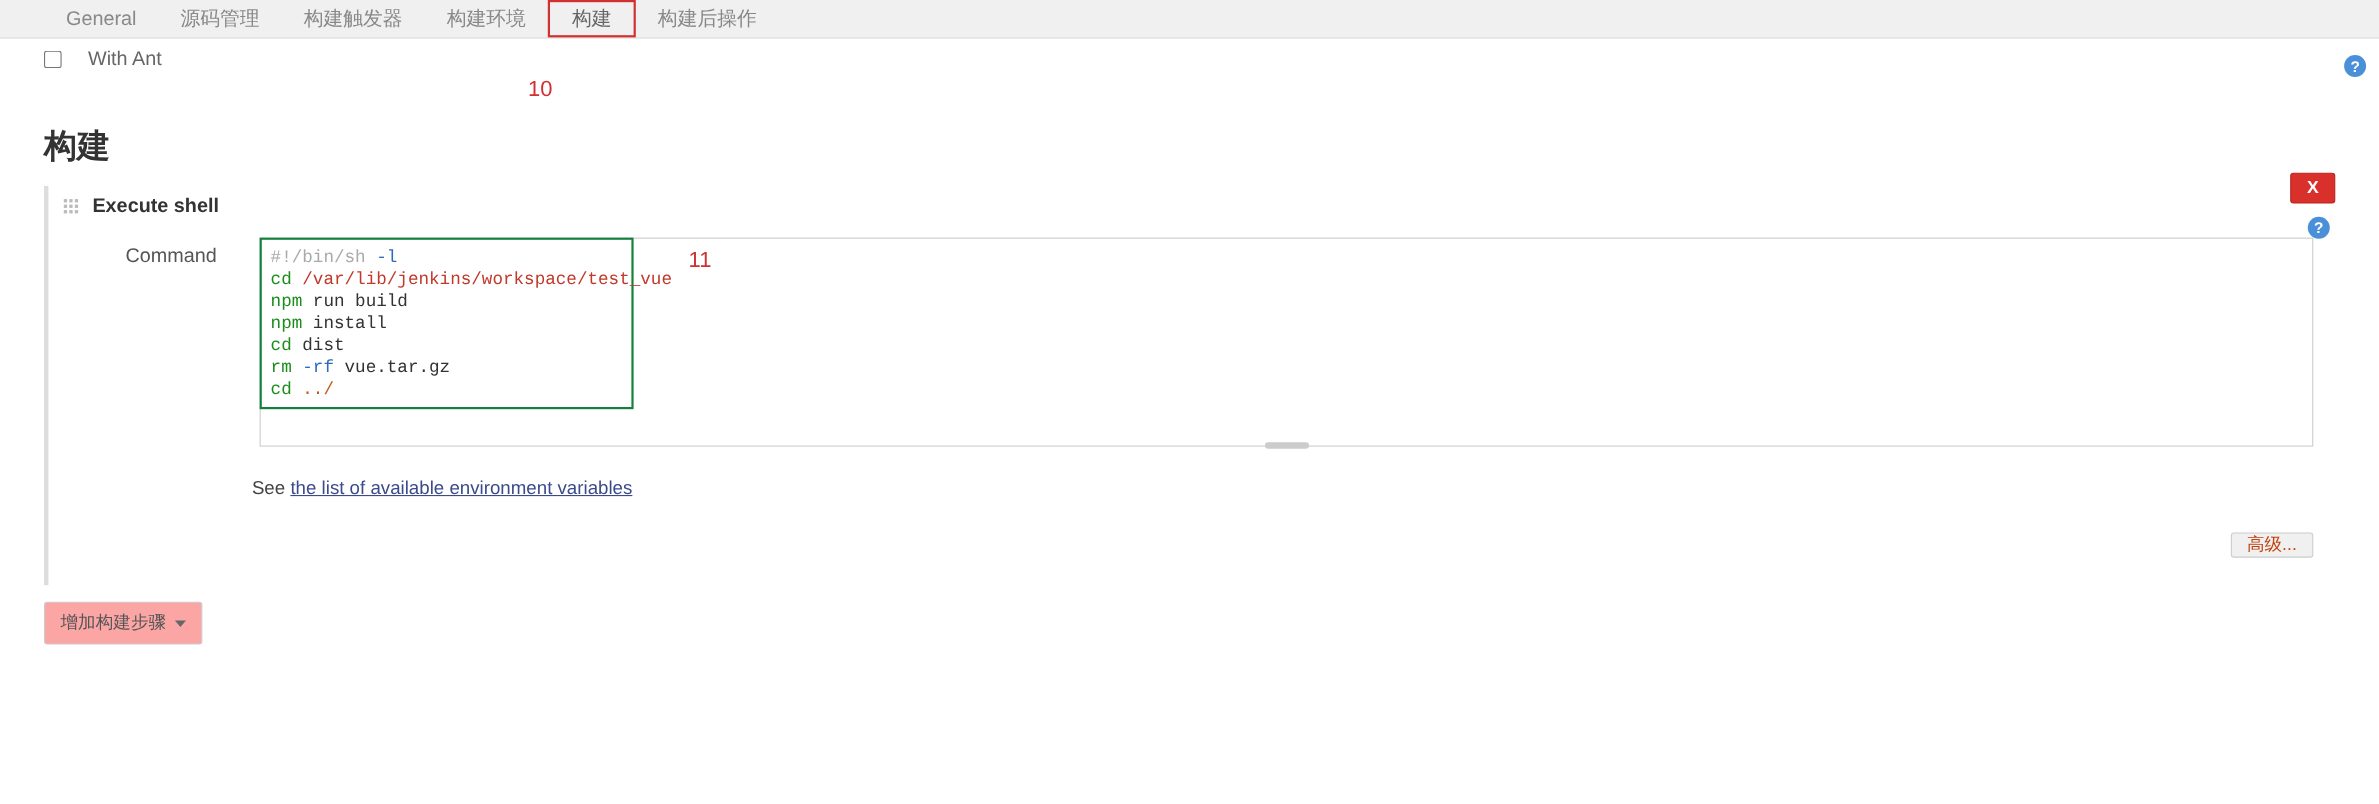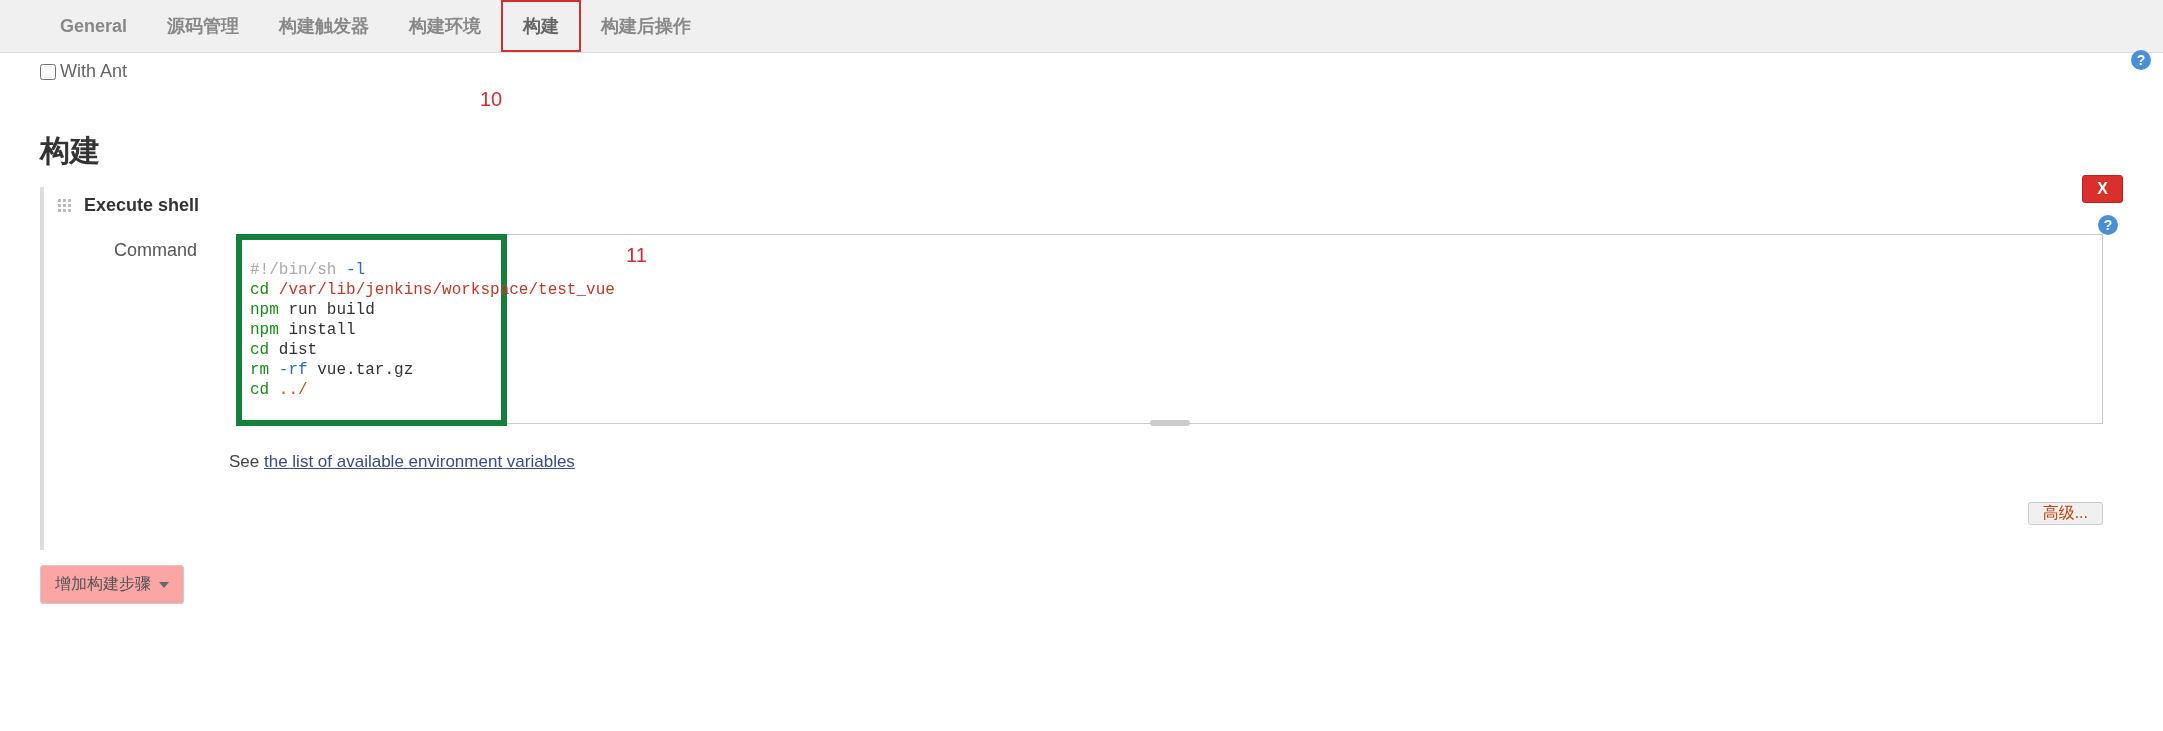--- a/index.html
+++ b/index.html
@@ -1,44 +1,44 @@
 <!DOCTYPE html>
 <html><head>
   <meta charset="utf-8">
   <style>
     * { box-sizing: border-box; margin: 0; padding: 0; }
     body { font-family: Arial, "Microsoft YaHei", sans-serif; background: #fff; color: #333; }
     
-    .tabs { display: flex; background: #f0f0f0; border-bottom: 1px solid #ddd; padding-left: 40px; height: 53px; align-items: stretch; font-weight: bold; }
+    .tabs { display: flex; background: #f0f0f0; border-bottom: 1px solid #ddd; padding-left: 40px; height: 35px; align-items: stretch; }
     .tab { padding: 12px 20px; color: #888; cursor: pointer; font-size: 18px; display: flex; align-items: center; }
     .tab.active { border: 2px solid #d03030; color: #666; background: #f0f0f0; }
     
     .help-icon-top { position: absolute; right: 12px; top: 50px; width: 20px; height: 20px; border-radius: 50%; background: #4a90d9; color: #fff; display: flex; align-items: center; justify-content: center; font-weight: bold; font-size: 14px; cursor: pointer; }
     
-    .checkbox-row { padding: 8px 40px; display: flex; align-items: center; gap: 4px; }
+    .checkbox-row { padding: 8px 40px; display: flex; align-items: center; gap: 24px; }
     .checkbox-row input { width: 16px; height: 16px; }
     .checkbox-row label { font-size: 18px; color: #666; }
     
     .annotation-10 { color: #d03030; font-size: 20px; margin-left: 480px; margin-top: -2px; }
     
     .section-title { font-size: 30px; font-weight: bold; padding: 20px 40px 15px 40px; color: #333; }
     
     .build-container { margin: 0 40px 15px 40px; border-left: 4px solid #ddd; background: #fff; position: relative; }
     
     .step-header { display: flex; align-items: center; padding: 8px 12px; position: relative; }
     .drag-handle { width: 18px; height: 18px; margin-right: 10px; cursor: move; display: inline-block; }
     .drag-handle svg { width: 18px; height: 18px; }
     .step-title { font-weight: bold; font-size: 18px; color: #333; }
     .delete-btn { position: absolute; right: 0; top: -12px; background: #d9302c; color: #fff; border: 1px solid #b92420; padding: 4px 14px; cursor: pointer; font-weight: bold; font-size: 16px; border-radius: 3px; }
     .help-icon-step { position: absolute; right: 5px; top: 28px; width: 20px; height: 20px; border-radius: 50%; background: #4a90d9; color: #fff; display: flex; align-items: center; justify-content: center; font-weight: bold; font-size: 14px; cursor: pointer; }
     
     .command-row { display: flex; padding: 10px 20px 10px 70px; gap: 27px; align-items: flex-start; }
     .command-label { width: 95px; font-size: 18px; color: #555; text-align: left; padding-top: 6px; }
     .command-area-wrap { flex: 1; position: relative; }
-    .codebox { border: 6px solid #15803d; padding: 20px 8px; width: 271px; position: absolute; left: 0; top: 0; background: #fff; z-index: 2; }
+    .codebox { border: 2px solid #15803d; padding: 6px 8px; width: 340px; position: absolute; left: 0; top: 0; background: #fff; z-index: 2; }
     .codebox-line { font-family: "Courier New", monospace; font-size: 16px; line-height: 20px; white-space: pre; }
     .c-gray { color: #aaa; }
     .c-green { color: #1a8c1a; }
     .c-blue { color: #2a6bbf; }
     .c-black { color: #333; }
     .c-red { color: #c0392b; }
     .c-orange { color: #c05a1a; }
     .textarea-bg { width: 100%; height: 190px; border: 1px solid #ccc; background: #fff; resize: vertical; position: relative; }
     .textarea-bg::after { content: ""; position: absolute; bottom: -3px; left: 50%; width: 40px; height: 6px; background: #ccc; border-radius: 3px; transform: translateX(-50%); }
     

